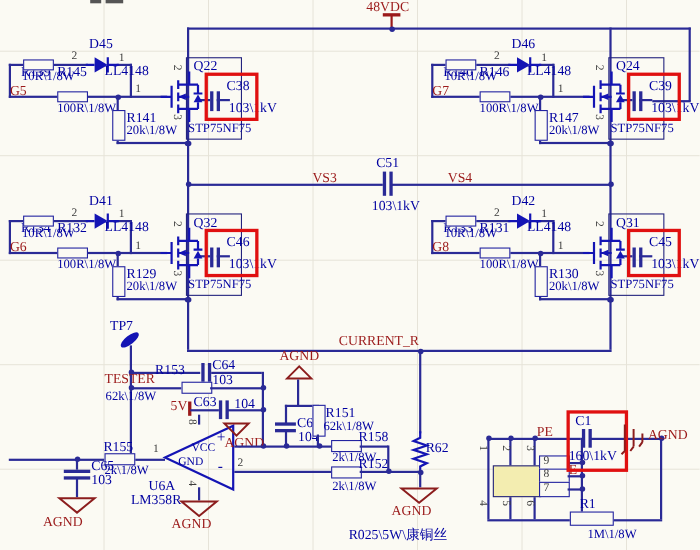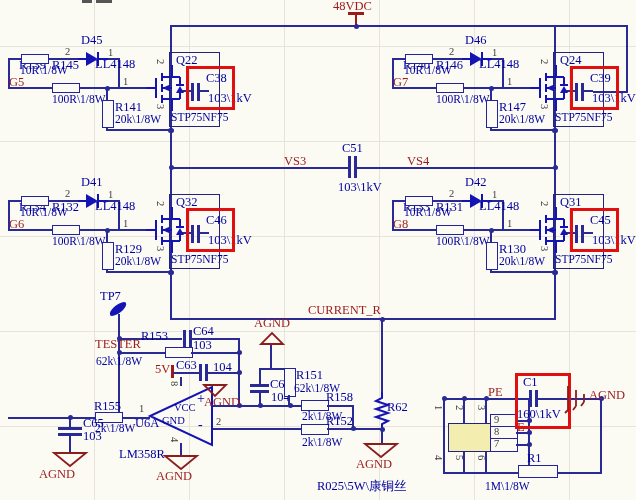--- a/index.html
+++ b/index.html
@@ -327,21 +327,21 @@
   <svg style="left:148px;top:385px" width="66" height="62" viewBox="0 0 66 62">
       <polygon points="64,2 64,60 2,31" fill="none" stroke="#1414b4" stroke-width="2"></polygon>
     </svg>
   <div class="t" style="left:174px;top:402px;font-size:10.5px">VCC</div>
   <div class="t" style="left:162px;top:415px;font-size:10.5px">GND</div>
   <div class="t" style="left:197px;top:392px;font-size:14px">+</div>
   <div class="t" style="left:198px;top:418px;font-size:14px">-</div>
   <div class="t pin" style="left:139px;top:403px">1</div>
   <div class="t pin rot" style="left:172px;top:378px">8</div>
   <div class="t pin rot" style="left:172px;top:434px">4</div>
-  <div class="t" style="left:135px;top:417px">U6A</div>
+  <div class="t" style="left:135px;top:435px">U6A</div>
   <div class="t" style="left:119px;top:448px">LM358R</div>
   <div class="wv" style="left:180px;top:377px;height:9px"></div>
 
   <svg style="left:203px;top:384px" width="24" height="13" viewBox="0 0 24 13">
       <polygon points="1,1 23,1 12,12" fill="none" stroke="#8c1d1d" stroke-width="1.8"></polygon>
     </svg>
   <div class="t net" style="left:204px;top:396px">AGND</div>
 
   <div class="wh" style="left:213px;top:405px;width:88px"></div>
   <div class="wh" style="left:213px;top:428px;width:88px"></div>
@@ -454,18 +454,18 @@
   <div class="t" style="left:523px;top:376px">C1</div>
   <div class="plv" style="left:529px;top:390px;height:17px"></div>
   <div class="plv" style="left:535px;top:390px;height:17px"></div>
   <div class="t" style="left:517px;top:408px">160\1kV</div>
   <svg style="left:565px;top:383px" width="24" height="30" viewBox="0 0 24 30">
       <path d="M3 3 V27 M11 7 V23 M19 11 V19 M3 27 L0 30 M11 23 L8 27 M19 19 L16 23" stroke="#8c1d1d" stroke-width="1.8" fill="none"></path>
     </svg>
   <div class="t net" style="left:589px;top:389px">AGND</div>
   <div class="t" style="left:527px;top:452px">R1</div>
   <div class="rbody" style="left:518px;top:465px;width:38px;height:11px"></div>
-  <div class="t sm" style="left:485px;top:480px">1M\1/8W</div>
+  <div class="t sm" style="left:534px;top:480px">1M\1/8W</div>
 
   <div style="position:absolute;left:82px;top:0;width:10px;height:3px;background:#555"></div>
   <div style="position:absolute;left:96px;top:0;width:16px;height:3px;background:#555"></div>
 
 </div>
 
 </body></html>

